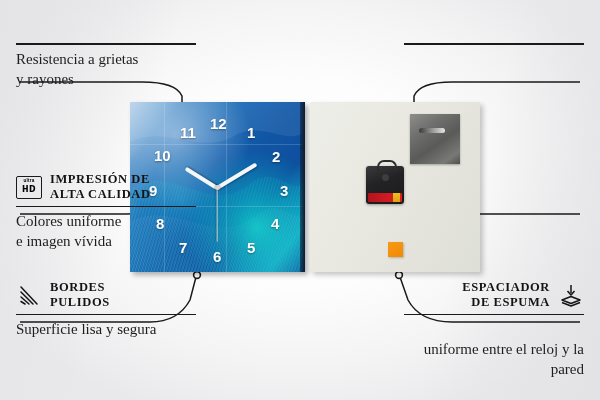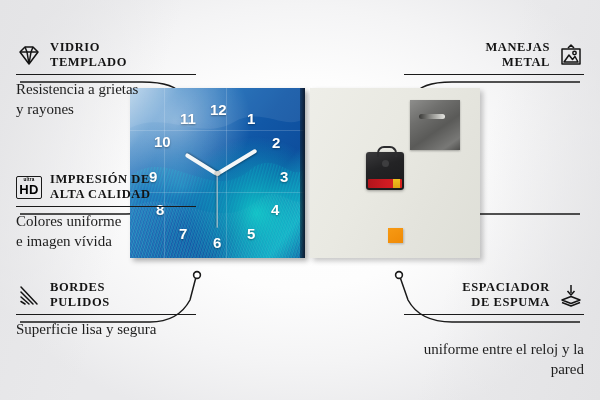--- a/index.html
+++ b/index.html
@@ -14,21 +14,21 @@
       radial-gradient(ellipse 58% 62% at 50% 46%, #ffffff 0%, #fdfdfd 42%, #f4f4f5 72%, #e9e9eb 100%);
   }
   #stage:before{
     content:"";position:absolute;inset:0;
     background:linear-gradient(105deg,#e4e4e6 0%,rgba(255,255,255,0) 26%,rgba(255,255,255,0) 74%,#e3e3e5 100%);
     pointer-events:none;
   }
   .svgfull{position:absolute;left:0;top:0;width:600px;height:400px;overflow:visible;}
 
   
-  .product{position:absolute;left:130px;top:88px;width:296px;height:170px;}
+  .product{position:absolute;left:130px;top:102px;width:296px;height:170px;}
   .clockpanel{
     position:absolute;left:0;top:0;width:175px;height:170px;
     background:
       radial-gradient(circle at 72% 72%, rgba(0,240,220,.50) 0%, rgba(0,160,200,0) 42%),
       radial-gradient(circle at 26% 20%, rgba(255,255,255,.42) 0%, rgba(255,255,255,0) 40%),
       linear-gradient(128deg,#8fb9de 0%,#2f7cc0 16%,#1767b4 34%,#1157a6 52%,#0e4f9e 70%,#17a0c4 88%,#0c4c99 100%);
     box-shadow:3px 3px 5px rgba(0,0,0,.30);
     overflow:hidden;
   }
   .moire{position:absolute;inset:0;opacity:.55;}
@@ -79,21 +79,21 @@
   .feat.left  .title{text-align:left;}
   .feat.right .title{text-align:right;}
   .rule{height:1.6px;background:#1a1a1a;margin:3px 0 4px;}
   .desc{font-size:15px;color:#1d1d1d;line-height:1.34;}
   .feat.right .desc{text-align:right;}
   .ico{width:26px;height:26px;flex:0 0 26px;display:flex;align-items:center;justify-content:center;}
   .ico svg{display:block;}
   .hdbox{width:25px;height:21px;border:1.6px solid #1a1a1a;border-radius:2px;
          display:flex;flex-direction:column;align-items:center;justify-content:center;line-height:1;}
   .hdbox .u{font-family:"Liberation Sans",sans-serif;font-size:4.6px;font-weight:bold;letter-spacing:.2px;}
-  .hdbox .h{font-family:Liberation Sans, sans-serif;font-size:13px;font-weight:bold;letter-spacing:.3px;}
+  .hdbox .h{font-family:Liberation Mono, monospace;font-size:11px;font-weight:bold;letter-spacing:.3px;}
 </style>
 </head>
 <body>
 
 <div id="stage">
 
   <svg class="svgfull" viewBox="0 0 600 400">
     <g fill="none" stroke="#1a1a1a" stroke-width="1.5">
       <path d="M20,82 L142,82 Q176,82 182,96 L182,105"></path>
       <path d="M20,214 L126,214 Q160,214 176,198 L186,190"></path>
@@ -171,33 +171,20 @@
       <div class="movement">
         <div class="mvloop"></div>
         <div class="mvshaft"></div>
         <div class="mvlabel"></div>
       </div>
       <div class="foam"></div>
     </div>
   </div>
 
   <div class="feat left" style="left:16px;top:40px;">
-    <div class="head">
-      <div class="ico">
-        <svg width="26" height="21" viewBox="0 0 26 21">
-            <g fill="none" stroke="#141414" stroke-width="1.5" stroke-linejoin="round">
-          <path d="M4,7 L9,2 H17 L22,7 L13,19 Z"></path>
-              <path d="M4,7 H22"></path>
-              <path d="M9,2 L11,7 L13,19"></path>
-              <path d="M17,2 L15,7 L13,19"></path>
-        </g>
-          </svg>
-      </div>
-      <div class="title"><span>VIDRIO</span><br><span>TEMPLADO</span></div>
-    </div>
     <div class="rule"></div>
     <div class="desc"><span>Resistencia a grietas</span><br><span>y rayones</span></div>
   </div>
 
   <div class="feat left" style="left:16px;top:172px;">
     <div class="head">
       <div class="ico">
         <div class="hdbox">
           <div class="u">ultra</div>
           <div class="h">HD</div>
@@ -221,33 +208,20 @@
         </g>
           </svg>
       </div>
       <div class="title"><span>BORDES</span><br><span>PULIDOS</span></div>
     </div>
     <div class="rule"></div>
     <div class="desc"><span>Superficie lisa y segura</span></div>
   </div>
 
   <div class="feat right" style="left:404px;top:40px;">
-    <div class="head">
-      <div class="ico">
-        <svg width="26" height="23" viewBox="0 0 26 23">
-            <g fill="none" stroke="#141414" stroke-width="1.5" stroke-linejoin="round">
-          <path d="M10,4 L13,1 L16,4"></path>
-              <rect x="4" y="5" width="18" height="15"></rect>
-          <path d="M6,18 L11,11 L14.5,15.5 L17,12.5 L20,18 Z"></path>
-              <circle cx="16.5" cy="9" r="1.7"></circle>
-        </g>
-          </svg>
-      </div>
-      <div class="title"><span>MANEJAS</span><br><span>METAL</span></div>
-    </div>
     <div class="rule"></div>
   </div>
 
 
   <div class="feat right" style="left:404px;top:280px;">
     <div class="head">
       <div class="ico">
         <svg width="26" height="23" viewBox="0 0 26 23">
             <g fill="none" stroke="#141414" stroke-width="1.5" stroke-linejoin="round">
           <path d="M13,1 L13,9"></path>

